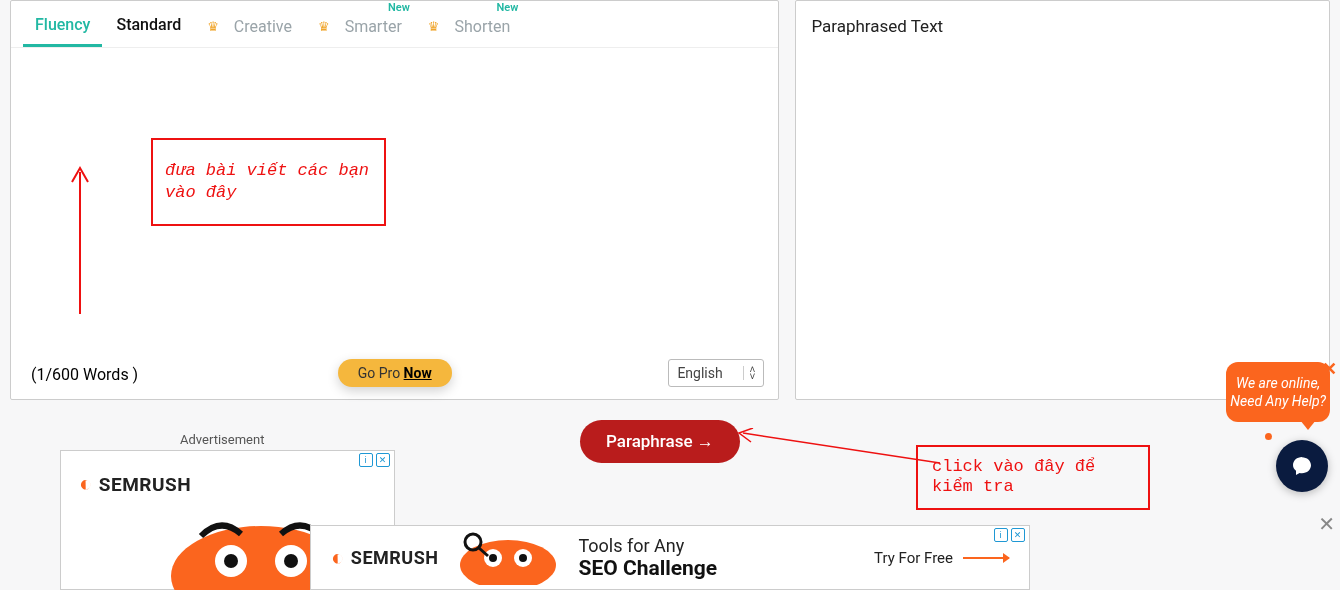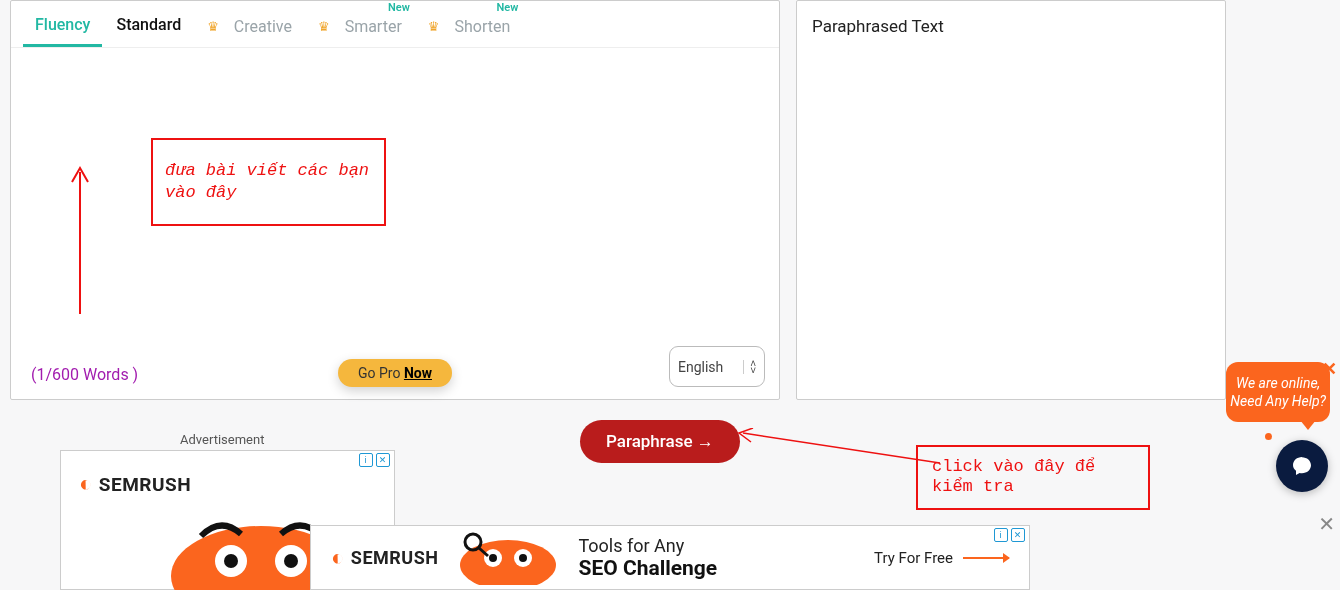--- a/index.html
+++ b/index.html
@@ -1,34 +1,34 @@
 <!DOCTYPE html>
 <html><head>
 <meta charset="utf-8">
 <style>
 * { margin: 0; padding: 0; box-sizing: border-box; }
 body { font-family: -apple-system, BlinkMacSystemFont, "Segoe UI", Roboto, sans-serif; background: #f7f7f8; width: 1340px; height: 590px; position: relative; overflow: hidden; }
 .top-row { display: flex; gap: 16px; padding: 0 10px; }
 .panel { background: #fff; border: 1px solid #ccc; border-radius: 2px; }
 .left-panel { width: 770px; height: 400px; position: relative; }
-.right-panel { width: 430px; height: 400px; padding: 15px 15px; }
+.right-panel { width: 535px; height: 400px; padding: 15px 15px; }
 .tabs { display: flex; gap: 2px; padding: 8px 12px 0 12px; border-bottom: 1px solid #eee; }
 .tab { padding: 6px 12px 10px 12px; font-size: 16px; color: #444; cursor: pointer; position: relative; }
 .tab.active { color: #22b8a3; border-bottom: 3px solid #22b8a3; font-weight: 500; }
 .tab.standard { color: #111; font-weight: 500; }
 .tab.pro { color: #9aa4a9; display: flex; align-items: center; gap: 15px; position: relative; }
 .new-badge { position: absolute; top: -8px; right: 4px; font-size: 11px; color: #22b8a3; font-weight: 600;}
 .crown { color: #f0a52b; font-size: 13px; }
 .editor-area { padding: 14px; height: 300px; position: relative; }
 .annot-box { position: absolute; border: 2px solid #e11; color: #e11; font-family: "Courier New", monospace; font-size: 17px; padding: 20px 12px; background: transparent; line-height: 1.3; }
 .arrow-up { position: absolute; left: 58px; top: 116px; width: 22px; height: 150px; }
-.word-count { position: absolute; left: 20px; bottom: 15px; color: #a21caf; font-size: 16px; }
+.word-count { position: absolute; left: 20px; bottom: 15px; color: #000000; font-size: 16px; }
 .gopro { position: absolute; left: 50%; transform: translateX(-50%); bottom: 12px; background: #f5b73d; color: #333; padding: 6px 20px; border-radius: 18px; font-size: 14px; box-shadow: 0 4px 12px rgba(0,0,0,.18); cursor: pointer; }
 .gopro strong { color: #000; text-decoration: underline; }
-.lang-select { position: absolute; right: 14px; bottom: 12px; width: 96px; height: 41px; border: 1px solid #bbb; border-radius: 9px; padding: 3px 8px; display: flex; align-items: center; font-size: 14px; color: #444; background: #fff; cursor: pointer; }
+.lang-select { position: absolute; right: 14px; bottom: 12px; width: 96px; height: 28px; border: 1px solid #bbb; border-radius: 3px; padding: 3px 8px; display: flex; align-items: center; font-size: 14px; color: #444; background: #fff; cursor: pointer; }
 .lang-select .stepper { margin-left: auto; font-size:10px; line-height:7px; color:#444; border-left:1px solid #ccc; padding-left:6px; }
 .right-label { font-size: 17px; color: #222; }
 .paraphrase-btn { position: absolute; left: 580px; top: 420px; background: #b91c1c; color: #fff; padding: 11px 26px; border-radius: 24px; font-size: 17px; font-weight: 500; cursor: pointer; display: flex; align-items: center; gap: 8px; }
 .annot-box2 { position: absolute; left: 916px; top: 445px; width: 234px; border: 2px solid #e11; color: #e11; font-family: "Courier New", monospace; font-size: 17px; padding: 10px 14px; line-height: 1.2;}
 .arrow-line { position: absolute; left: 735px; top: 428px; width: 205px; height: 40px; pointer-events:none; }
 .ad-label { position: absolute; left: 180px; top: 432px; font-size: 13px; color: #555; }
 .ad-box { position: absolute; left: 60px; top: 450px; width: 335px; height: 140px; border: 1px solid #ccc; background: #fff; }
 .ad-icons { position: absolute; right: 4px; top: 2px; font-size: 12px; color: #1f98d4; letter-spacing: 1px; display:flex; gap:3px;}
 .ad-icons span{border:1px solid #1f98d4;border-radius:2px;width:14px;height:14px;display:inline-flex;align-items:center;justify-content:center;font-size:9px;}
 .semrush-logo { display: flex; align-items: center; gap: 6px; font-size: 19px; font-weight: 700; color: #222; letter-spacing: .5px; }

